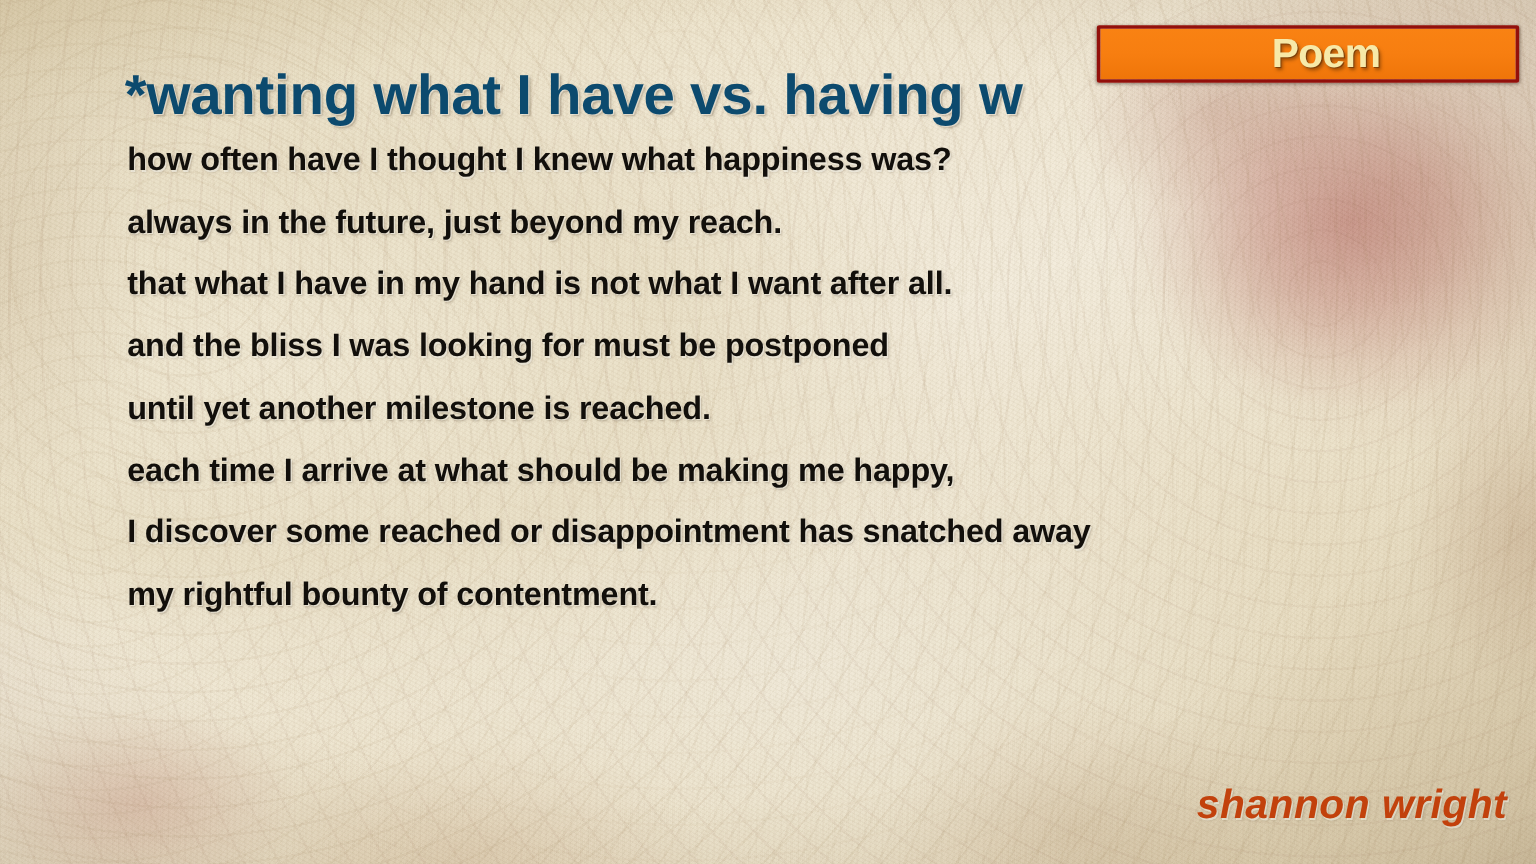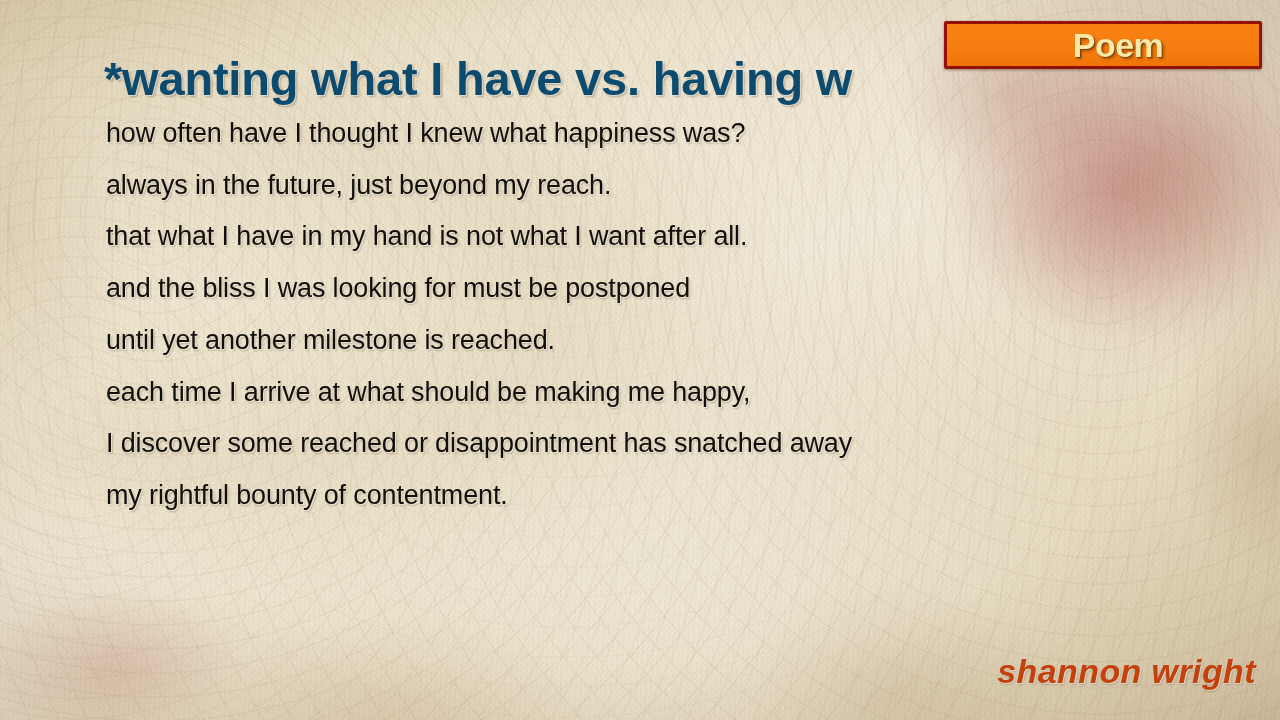--- a/index.html
+++ b/index.html
@@ -107,21 +107,21 @@
 
   .poem-body {
     position: absolute;
     left: 106px;
     top: 108px;
     width: 1040px;
   }
 
   .poem-line {
     font-size: 27px;
-    font-weight: normal;
+    font-weight: bold;
     line-height: 51.7px;
     color: #120f0b;
     white-space: nowrap;
     letter-spacing: -0.15px;
     text-shadow:
       1px 1px 0 rgba(255,253,243,0.60),
       1.5px 1.5px 2px rgba(60,44,24,0.28);
   }
 
   .poem-author {
@@ -135,23 +135,23 @@
     white-space: nowrap;
     letter-spacing: 0.4px;
     text-shadow:
       1px 1px 0 rgba(255,253,243,0.55),
       1.5px 1.5px 2px rgba(60,44,24,0.22);
   }
 
   
   .brand-badge {
     position: absolute;
-    left: 944px;
+    left: 914px;
     top: 21px;
-    width: 318px;
+    width: 352px;
     height: 48px;
     box-sizing: border-box;
     background: linear-gradient(180deg, #f98213 0%, #f77e10 50%, #ef7509 100%);
     border: 3px solid #93100b;
     border-radius: 2px;
     display: flex;
     align-items: center;
     justify-content: center;
     box-shadow: 0 1px 3px rgba(40,20,8,0.45);
     padding-left: 30px;

